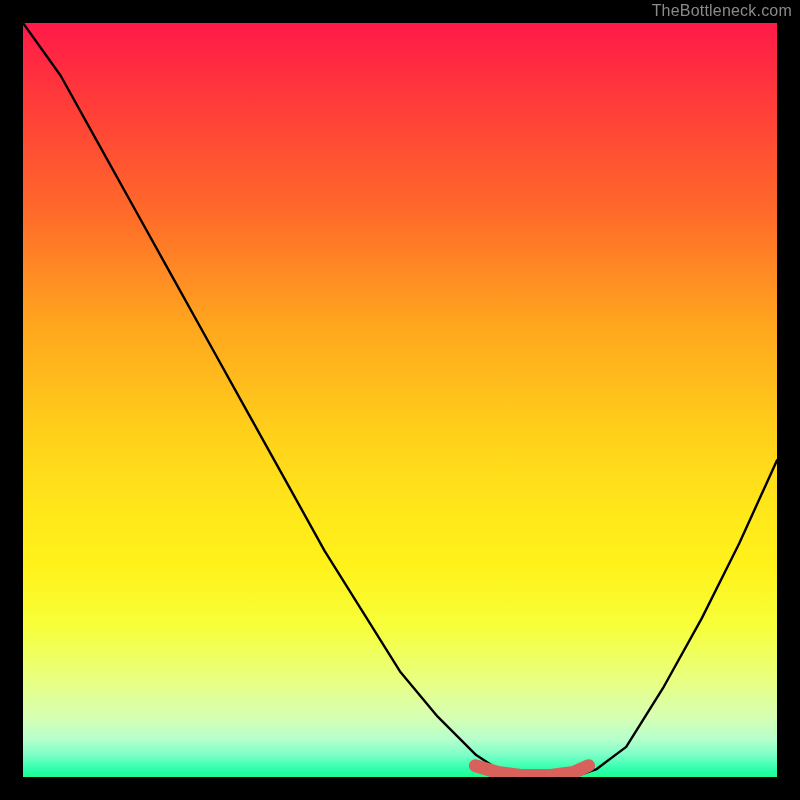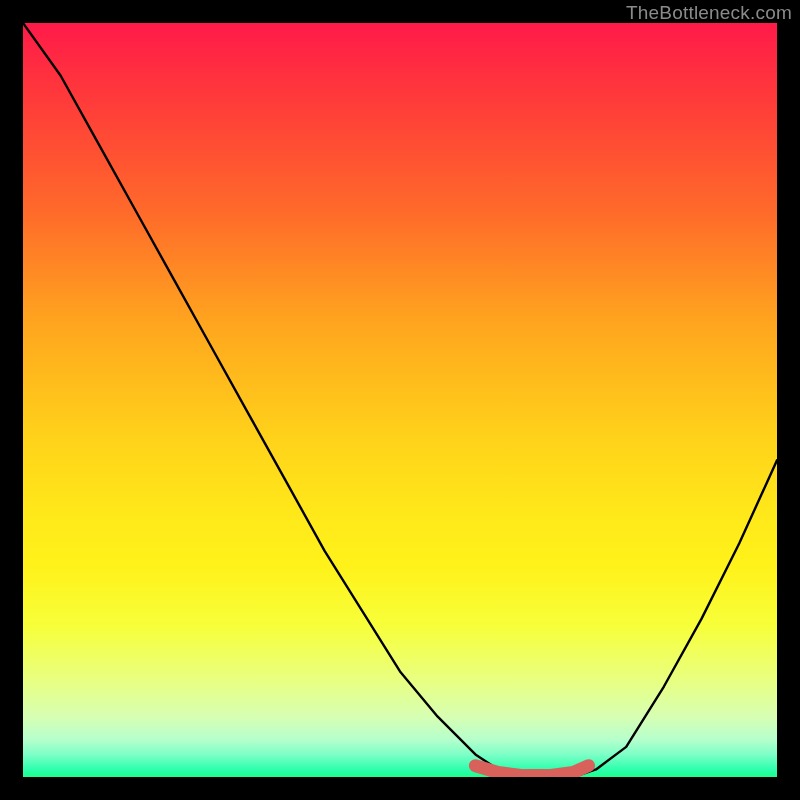--- a/index.html
+++ b/index.html
@@ -31,21 +31,21 @@
       #7effc7 97%,
       #2dffad 99%,
       #1cff8b 100%
     );
   }
   .watermark {
     position: absolute;
     top: 2px;
     right: 8px;
     font-family: Arial, Helvetica, sans-serif;
-    font-size: 19px;
+    font-size: 16px;
     color: #8a8a8a;
     letter-spacing: 0.2px;
     font-weight: 500;
   }
   svg.curves {
     position: absolute;
     left: 0; top: 0;
     width: 754px;
     height: 754px;
   }

